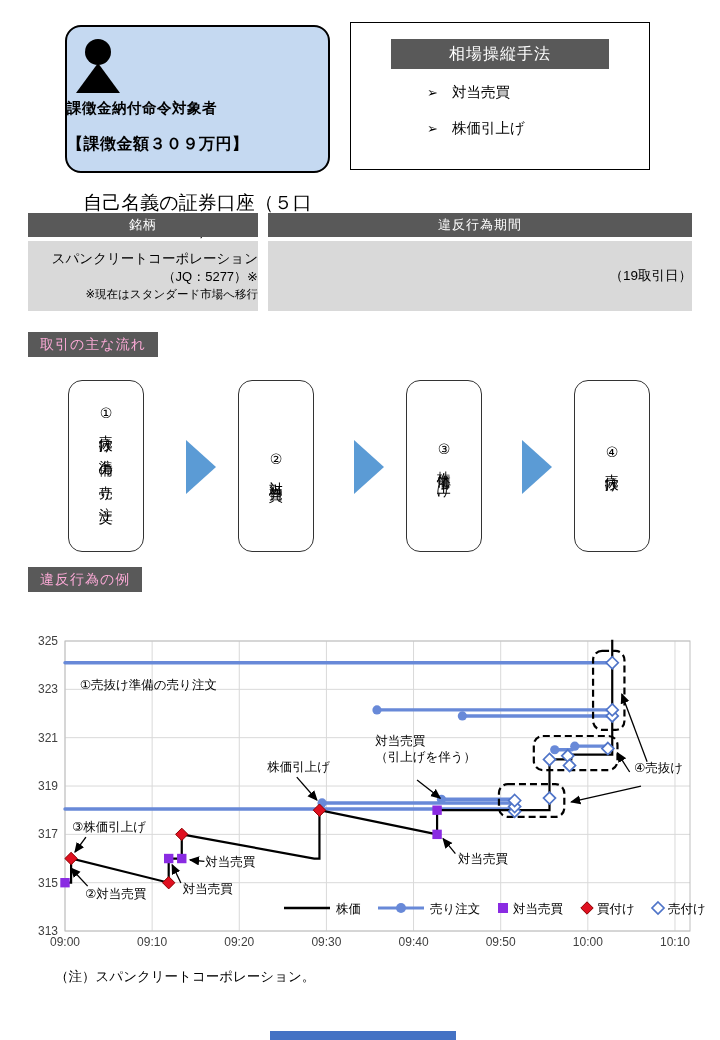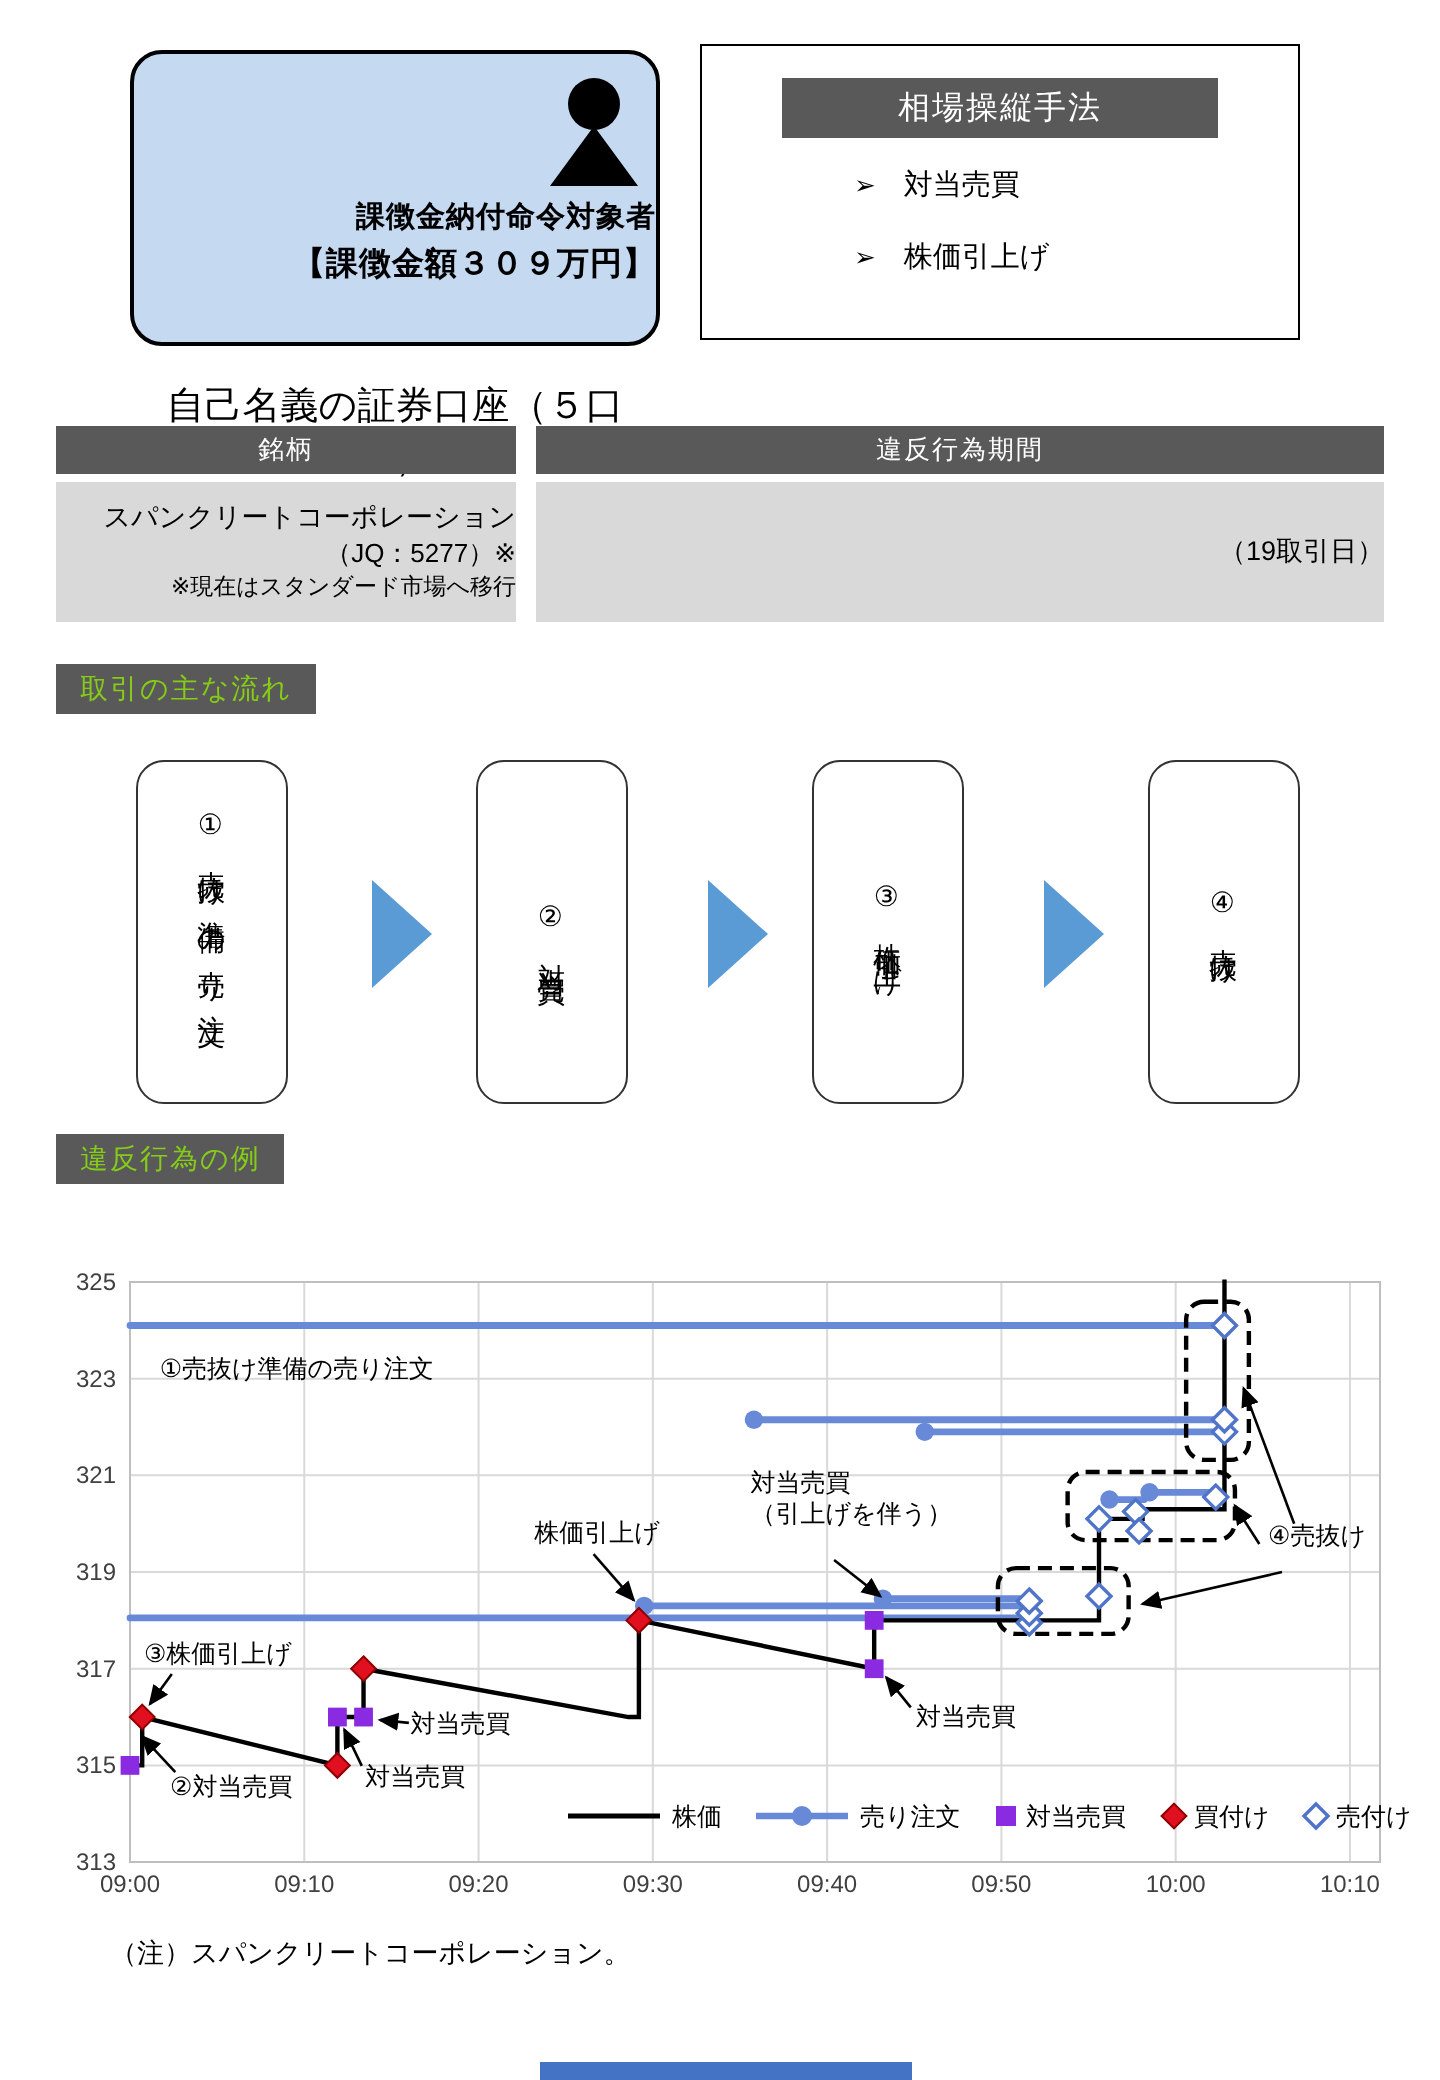--- a/index.html
+++ b/index.html
@@ -2,24 +2,24 @@
 <html lang="ja"><head>
 <meta charset="utf-8">
 <style>
   html,body{margin:0;padding:0;background:#fff;}
   body{font-family:"Liberation Sans","DejaVu Sans",sans-serif;color:#000;}
   .page{position:relative;width:720px;height:1040px;background:#fff;overflow:hidden;}
 
   
   .subject-card{position:absolute;left:65px;top:25px;width:265px;height:148px;
     background:#c5d9f1;border:2.5px solid #000;border-radius:16px;
-    display:flex;flex-direction:column;align-items:flex-end;justify-content:flex-start;padding-top:10px;box-sizing:border-box;}
+    display:flex;flex-direction:column;align-items:flex-start;justify-content:flex-start;padding-top:10px;box-sizing:border-box;}
   .subject-card .icon{height:58px;margin-bottom:4px;}
   .subject-title{font-size:14.5px;font-weight:700;letter-spacing:.5px;}
-  .subject-amount{font-size:16px;font-weight:700;margin-top:4px;letter-spacing:.5px;}
+  .subject-amount{font-size:16px;font-weight:700;margin-top:16px;letter-spacing:.5px;}
   .card-caption{position:absolute;left:65px;top:162px;width:265px;text-align:center;font-size:19px;margin-top:28px;}
 
   
   .method-box{position:absolute;left:350px;top:22px;width:300px;height:148px;border:1.5px solid #000;background:#fff;box-sizing:border-box;}
   .method-header{width:218px;height:30px;margin:16px auto 0 auto;background:#595959;color:#fff;
     font-size:16px;display:flex;align-items:center;justify-content:center;letter-spacing:1px;}
   .method-list{margin-top:14px;padding-left:76px;}
   .method-item{font-size:14.5px;margin-bottom:17px;display:flex;align-items:center;}
   .method-item .blt{margin-right:14px;font-size:13px;}
 
@@ -30,21 +30,21 @@
   .col1{position:absolute;left:0;width:230px;}
   .col2{position:absolute;left:240px;width:424px;}
   .row-body{top:28px;height:70px;position:absolute;}
   .stock-name{font-size:13.5px;line-height:1.35;}
   .stock-code{font-size:13px;line-height:1.35;}
   .stock-note{font-size:11.5px;line-height:1.4;}
   .period-l1{font-size:13.5px;line-height:1.5;}
   .period-l2{font-size:13.5px;line-height:1.5;}
 
   
-  .sec-label{position:absolute;left:28px;background:#595959;color:#84cc16;font-size:14px;
+  .sec-label{position:absolute;left:28px;background:#595959;color:#f9a8d4;font-size:14px;
     height:25px;display:flex;align-items:center;padding:0 12px;letter-spacing:1px;}
   .sec-flow{top:332px;}
   .sec-chart{top:567px;}
 
   
   .flow-box{position:absolute;top:380px;width:76px;height:172px;background:#fff;border:1.5px solid #333;
     border-radius:14px;display:flex;align-items:center;justify-content:center;box-sizing:border-box;}
   .fb1{left:68px;}.fb2{left:238px;}.fb3{left:406px;}.fb4{left:574px;}
   .vtext{writing-mode:vertical-rl;text-orientation:mixed;font-size:14px;letter-spacing:3px;line-height:1.45;}
   .fb1 .vtext{height:122px;}

